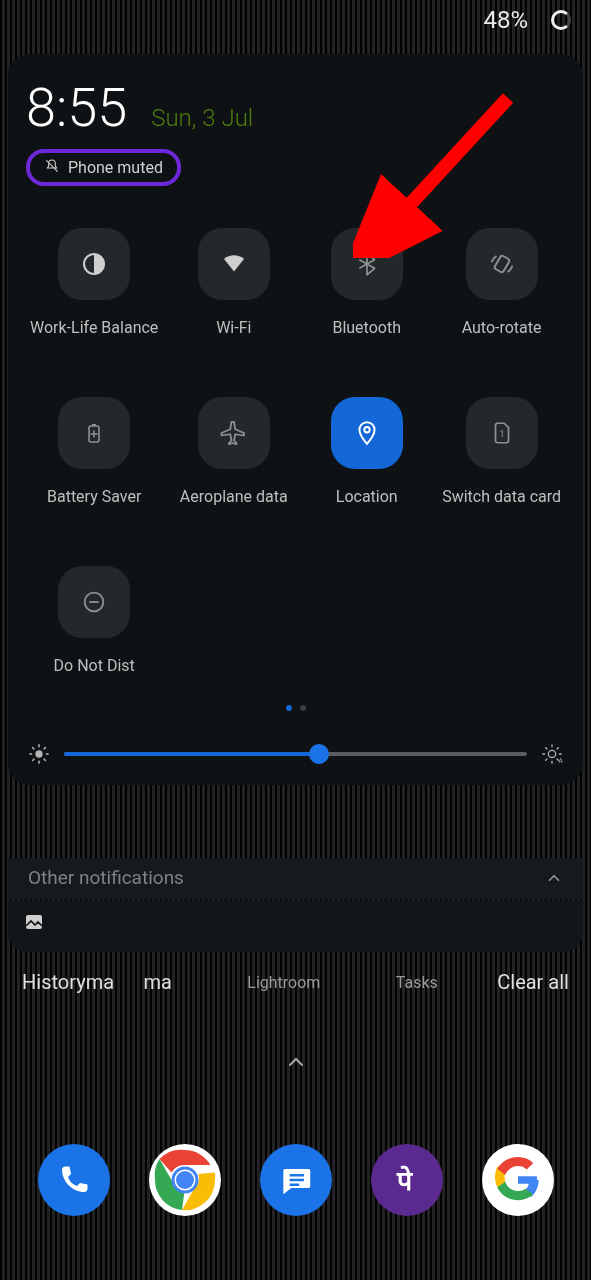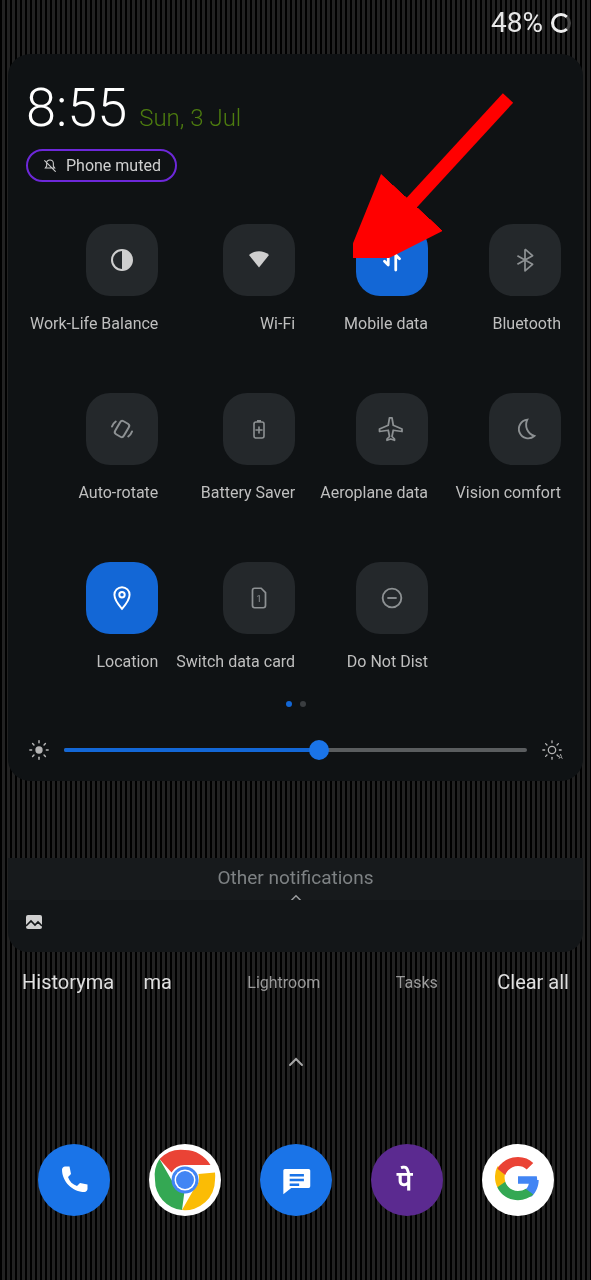--- a/index.html
+++ b/index.html
@@ -10,66 +10,66 @@
     font-family: -apple-system, BlinkMacSystemFont, "Segoe UI", Roboto, Helvetica, Arial, sans-serif;
     color: #d9d9d9;
     overflow: hidden;
     position: relative;
   }
   .statusbar {
     position: absolute;
     top: 6px; right: 20px;
     display: flex;
     align-items: center;
-    gap: 8px;
-    font-size: 28px;
+    gap: 23px;
+    font-size: 24px;
     color: #e8e8e8;
   }
   .statusbar .spinner {
     width: 20px; height: 20px;
     border: 3px solid #eee;
     border-right-color: #444;
     border-radius: 50%;
   }
   .shade {
     position: absolute;
     top: 54px; left: 8px; right: 8px;
     background: #0f1214;
     border-radius: 22px;
     padding: 22px 18px 20px 18px;
   }
   .clock-row {
     display: flex;
     align-items: baseline;
-    gap: 12px;
+    gap: 24px;
   }
   .clock { font-size: 54px; font-weight: 300; color: #fff; letter-spacing: 0px; }
   .date { font-size: 24px; color: #4d7c0f; font-weight: 300; }
   .muted-chip {
     margin-top: 10px;
     display: inline-flex;
-    align-items: center;
+    align-items: flex-start;
     gap: 8px;
-    border: 2px solid #6d28d9;
+    border: 4px solid #6d28d9;
     border-radius: 18px;
     padding: 5px 14px;
     font-size: 16px;
     color: #d0d0d0;
   }
   .tiles {
     margin-top: 42px;
     display: grid;
     grid-template-columns: repeat(4, 1fr);
     gap: 60px 18px;
     padding: 0 4px;
   }
   .tile {
     display: flex;
     flex-direction: column;
-    align-items: flex-end;
+    align-items: center;
     gap: 18px;
   }
   .tile .btn {
     width: 72px; height: 72px;
     border-radius: 24px;
     background: #24282b;
     display: flex;
     align-items: center;
     justify-content: center;
   }
@@ -143,21 +143,20 @@
     position: absolute;
     top: 858px; left: 8px; right: 8px;
     background: #171a1c;
     border-radius: 0;
     padding: 8px 20px 10px;
     display: flex;
     justify-content: space-between;
     align-items: center;
     color: #7e8284;
     font-size: 19px;
-    flex-direction: column;
   }
   .thumb-row {
     position: absolute;
     top: 900px; left: 8px; right: 8px;
     background: #131618;
     border-radius: 0 0 20px 20px;
     padding: 10px 14px 18px;
   }
   .wallpaper {
     position: absolute;
@@ -245,28 +244,20 @@
 
     <div class="tile">
       <div class="btn">
           <svg width="30" height="30" viewBox="0 0 24 24">
             <path d="M12 18l8-10c-4.5-4-11.5-4-16 0z" fill="#cfcfcf"></path>
           </svg>
         </div>
       <span class="lbl">Wi-Fi</span>
     </div>
 
-    <div class="tile">
-      <div class="btn active">
-          <svg width="30" height="30" viewBox="0 0 24 24">
-            <path d="M9 4v12l-3-3m9 7V8l3 3" stroke="#fff" stroke-width="2.2" fill="none" stroke-linecap="round" stroke-linejoin="round"></path>
-          </svg>
-        </div>
-      <span class="lbl">Mobile data</span>
-    </div>
 
     <div class="tile">
       <div class="btn">
           <svg width="26" height="30" viewBox="0 0 24 24">
             <path d="M12 2v20l7-6-14-8m0 8l14-8-7-6" stroke="#8d9193" stroke-width="1.6" fill="none" stroke-linejoin="round"></path>
           </svg>
         </div>
       <span class="lbl">Bluetooth</span>
     </div>
 
@@ -294,28 +285,20 @@
 
     <div class="tile">
       <div class="btn">
           <svg width="30" height="30" viewBox="0 0 24 24">
             <path d="M12 3l1 6 7 3v2l-7-1-1 5 2 2v1l-3-1-3 1v-1l2-2-1-5-7 1v-2l7-3 1-6z" stroke="#8d9193" stroke-width="1.4" fill="none" stroke-linejoin="round"></path>
           </svg>
         </div>
       <span class="lbl">Aeroplane data</span>
     </div>
 
-    <div class="tile">
-      <div class="btn">
-          <svg width="28" height="28" viewBox="0 0 24 24">
-            <path d="M14 4a8 8 0 1 0 6 14 10 10 0 0 1-6-14z" stroke="#8d9193" stroke-width="1.6" fill="none"></path>
-          </svg>
-        </div>
-      <span class="lbl">Vision comfort</span>
-    </div>
 
     <div class="tile">
       <div class="btn active">
           <svg width="26" height="30" viewBox="0 0 24 24">
             <path d="M12 2a7 7 0 0 1 7 7c0 5-7 13-7 13S5 14 5 9a7 7 0 0 1 7-7z" stroke="#fff" stroke-width="1.8" fill="none"></path>
             <circle cx="12" cy="9" r="2.5" stroke="#fff" stroke-width="1.8" fill="none"></circle>
           </svg>
         </div>
       <span class="lbl">Location</span>
     </div>

